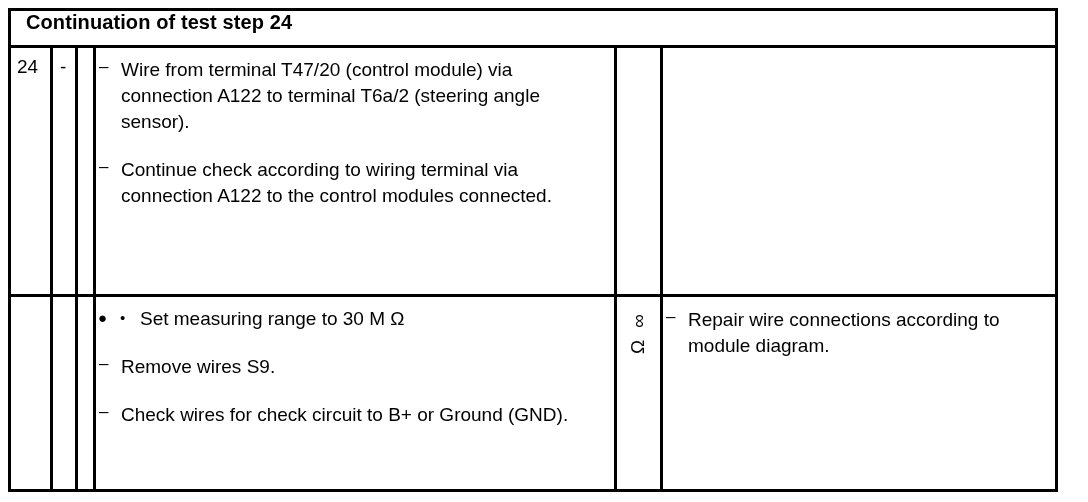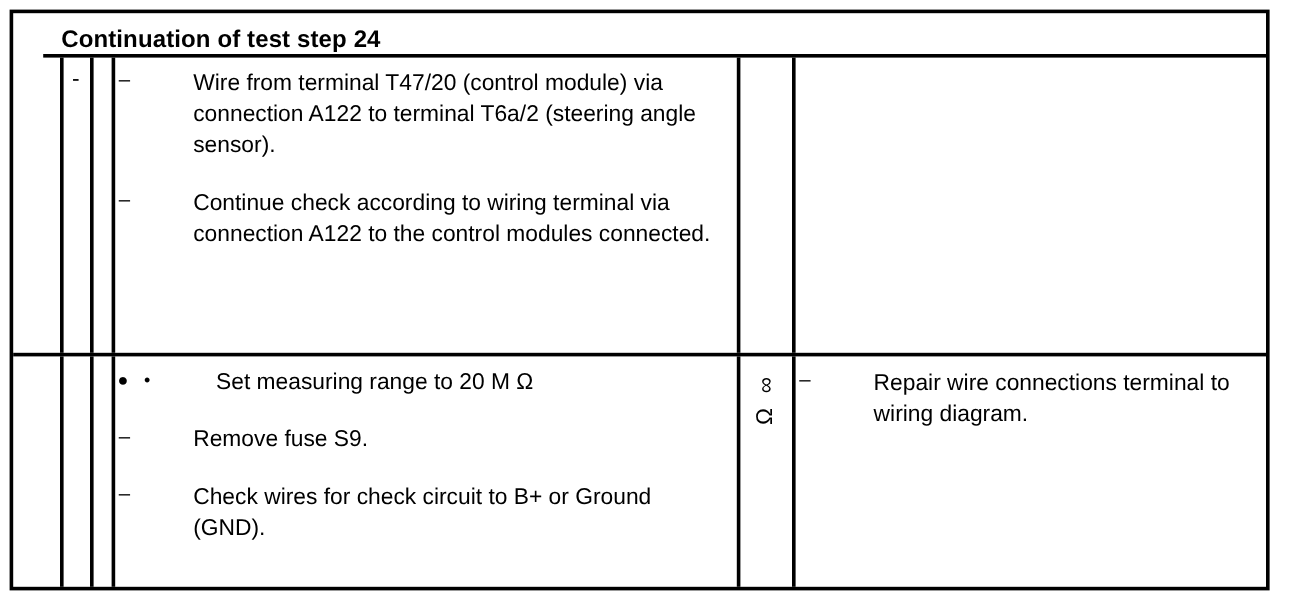--- a/index.html
+++ b/index.html
@@ -37,22 +37,21 @@
   
   .header-row {
     position: absolute;
     left: 0;
     top: 0;
     right: 0;
     height: 37px;
     border-bottom: 3px solid #000000;
     box-sizing: border-box;
     display: flex;
-    align-items: flex-end;
-    margin-left: 25px;
+    align-items: flex-start;
   }
   .header-title {
     font-size: 20px;
     font-weight: bold;
     letter-spacing: 0.1px;
     padding-left: 15px;
     white-space: nowrap;
   }
 
   
@@ -132,21 +131,20 @@
     padding-left: 3px;
   }
   .instr .marker.dot {
     font-size: 15px;
     padding-left: 2px;
     position: relative;
     top: -1px;
   }
   .instr .text {
     flex: 1 1 auto;
-    margin-left: 40px;
   }
 
   
   .instr-2col .marker.dot { width: 20px; }
 
   
   .value-stack {
     position: absolute;
     left: 0; right: 0;
     top: 14px;
@@ -177,20 +175,23 @@
 
     <div class="body-area">
 
       <div class="row row-1">
         <div class="vrule v1"></div>
         <div class="vrule v2"></div>
         <div class="vrule v3"></div>
         <div class="vrule v4"></div>
         <div class="vrule v5"></div>
 
+        <div class="cell c-step">
+          <div class="step-num">24</div>
+        </div>
 
         <div class="cell c-dash">
           <div class="dash-mark">-</div>
         </div>
 
         <div class="cell c-blank"></div>
 
         <div class="cell c-main">
           <div class="instr-list">
 
@@ -227,26 +228,26 @@
         </div>
 
         <div class="cell c-blank"></div>
 
         <div class="cell c-main">
           <div class="instr-list">
 
             <div class="instr instr-2col">
               <span class="marker dot">●</span>
               <span class="marker dot">•</span>
-              <span class="text">Set measuring range to 20 M Ω</span>
-            </div>
-
-            <div class="instr">
-              <span class="marker dash">–</span>
-              <span class="text">Remove fuse S9.</span>
+              <span class="text">Set measuring range to 30 M Ω</span>
+            </div>
+
+            <div class="instr">
+              <span class="marker dash">–</span>
+              <span class="text">Remove wires S9.</span>
             </div>
 
             <div class="instr">
               <span class="marker dash">–</span>
               <span class="text">Check wires for check circuit to B+ or Ground (GND).</span>
             </div>
 
           </div>
         </div>
 
@@ -254,21 +255,21 @@
           <div class="value-stack">
             <span class="value-glyph">∞</span>
             <span class="value-glyph">Ω</span>
           </div>
         </div>
 
         <div class="cell c-remedy">
           <div class="remedy-list">
             <div class="instr">
               <span class="marker dash">–</span>
-              <span class="text">Repair wire connections terminal to wiring diagram.</span>
+              <span class="text">Repair wire connections according to module diagram.</span>
             </div>
           </div>
         </div>
       </div>
 
     </div>
   </div>
 </div>
 
 </body></html>

